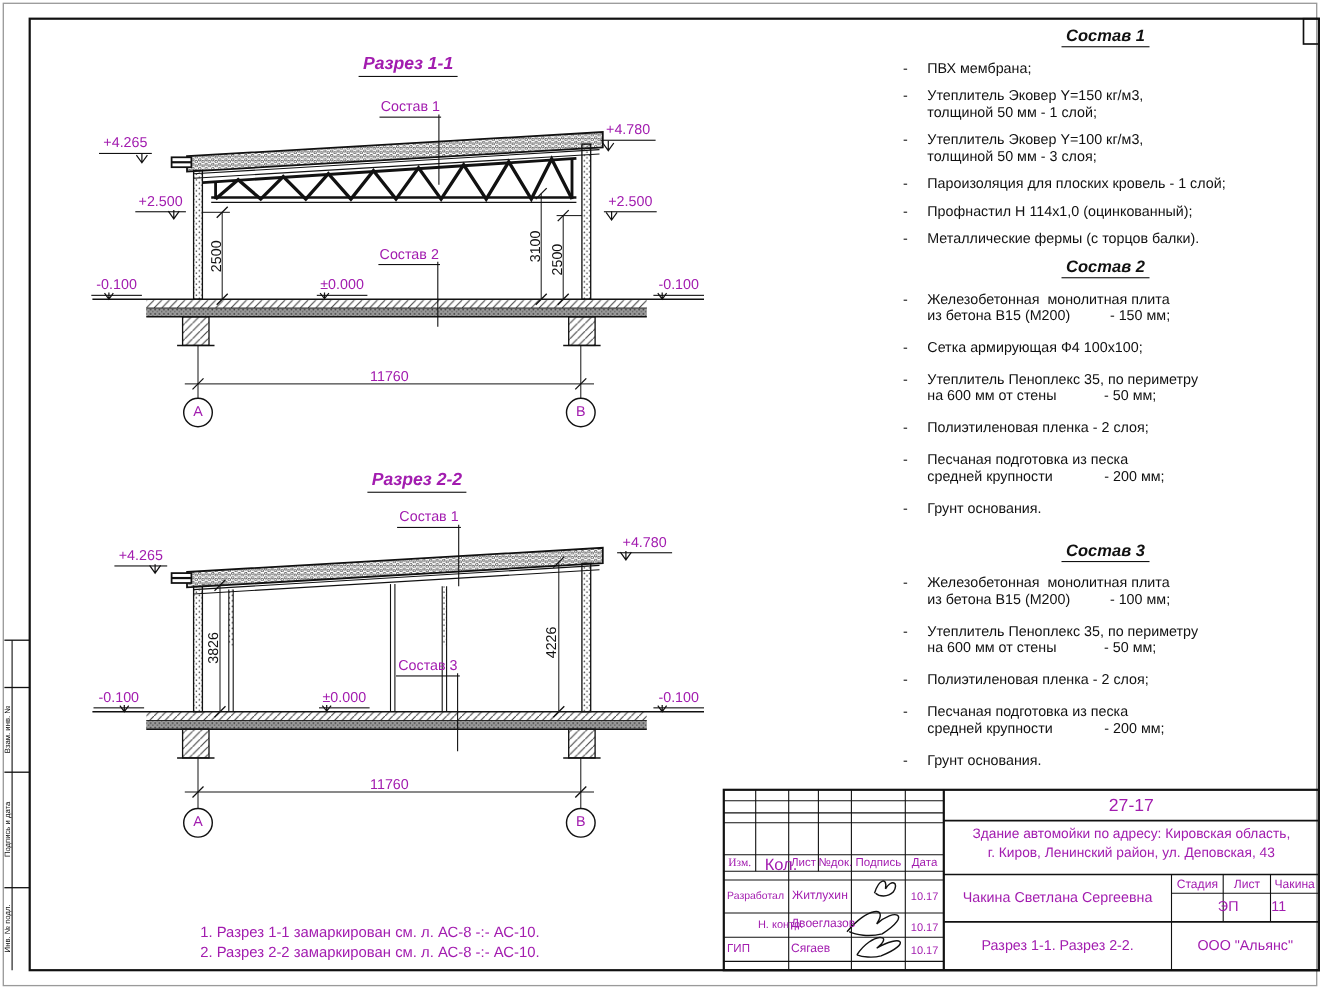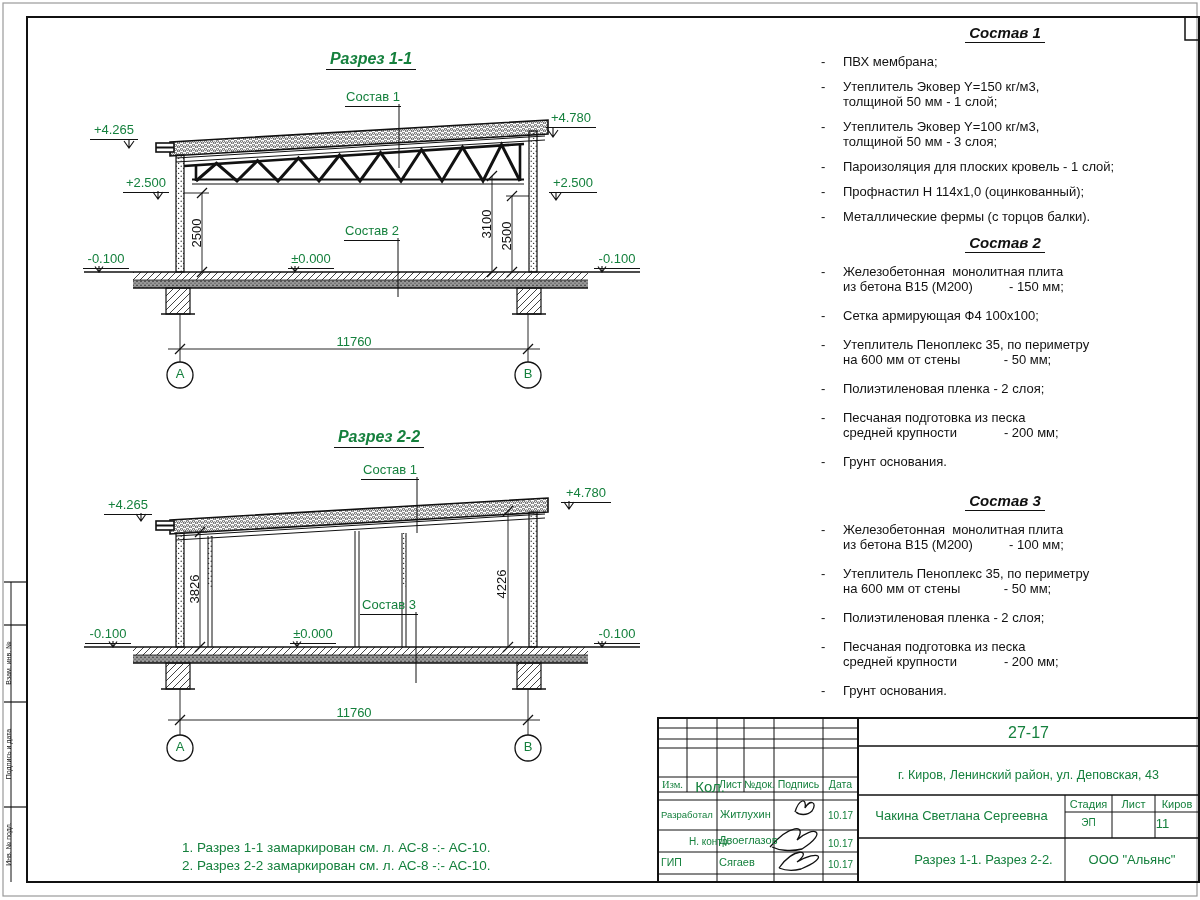--- a/index.html
+++ b/index.html
@@ -1,19 +1,19 @@
 <!DOCTYPE html>
 <html><head>
 <meta charset="utf-8">
 <style>
   html,body{margin:0;padding:0;background:#e8e8e8;}
   .sheet{position:relative;width:1200px;height:900px;background:#ffffff;overflow:hidden;
          font-family:"Liberation Sans",sans-serif;color:#111;}
   svg{position:absolute;left:0;top:0;}
-  .t{position:absolute;color:#15803d;white-space:nowrap;line-height:1.12;}
+  .t{position:absolute;color:#a21caf;white-space:nowrap;line-height:1.12;}
   .c{text-align:center;}
   .u{border-bottom:1.3px solid #111;padding-bottom:1px;}
   .it{font-style:italic;}
   .b6{font-weight:600;}
   .vt{position:absolute;transform:translate(-50%,-50%) rotate(-90deg);white-space:nowrap;color:#111;}
   .comp{position:absolute;width:390px;}
   .comp h3{margin:8px 0 13px 0;text-align:center;font-size:15px;font-style:italic;font-weight:600;}
   .comp h3 span{border-bottom:1.4px solid #111;padding:0 4px 1px 4px;}
   .ci{display:flex;margin:0 0 10px 0;font-size:13px;line-height:15px;}
   .comp.wide .ci{margin-bottom:14px;}
@@ -334,28 +334,29 @@
         <span class="cit">Песчаная подготовка из песка
 средней крупности             - 200 мм;</span>
       </div>
   <div class="ci">
         <span class="dash">-</span>
         <span class="cit">Грунт основания.</span>
       </div>
 </div>
 
 <div class="t c" style="left:858px;top:724px;width:341px;font-size:16px;">27-17</div>
+<div class="t c" style="left:862px;top:751px;width:333px;font-size:12.5px;">Здание автомойки по адресу: Кировская область,</div>
 <div class="t c" style="left:862px;top:768px;width:333px;font-size:12.5px;">г. Киров, Ленинский район, ул. Деповская, 43</div>
 <div class="t c" style="left:858px;top:809px;width:207px;font-size:13px;">Чакина Светлана Сергеевна</div>
 <div class="t c" style="left:1065px;top:798px;width:47px;font-size:11px;">Стадия</div>
 <div class="t c" style="left:1112px;top:798px;width:43px;font-size:11px;">Лист</div>
-<div class="t c" style="left:1155px;top:798px;width:44px;font-size:11px;">Киров</div>
-<div class="t c" style="left:1065px;top:817px;width:47px;font-size:10px;">ЭП</div>
+<div class="t c" style="left:1155px;top:798px;width:44px;font-size:11px;">Чакина</div>
+<div class="t c" style="left:1093px;top:817px;width:47px;font-size:13px;">ЭП</div>
 <div class="t c" style="left:1112px;top:817px;width:43px;font-size:13px;padding-left:29px;">11</div>
-<div class="t c" style="left:858px;top:853px;width:207px;font-size:13px;margin-left:22px;">Разрез 1-1. Разрез 2-2.</div>
+<div class="t c" style="left:858px;top:853px;width:207px;font-size:13px;">Разрез 1-1. Разрез 2-2.</div>
 <div class="t c" style="left:1065px;top:853px;width:134px;font-size:13px;">ООО "Альянс"</div>
 
 <div class="t c" style="left:658px;top:779px;width:29px;font-size:10.5px;font-family:Liberation Serif, serif;">Изм.</div>
 <div class="t c" style="left:685px;top:779px;width:50px;font-size:15px;">Кол.</div>
 <div class="t c" style="left:717px;top:779px;width:27px;font-size:10.5px;">Лист</div>
 <div class="t c" style="left:744px;top:779px;width:30px;font-size:10.5px;">№док.</div>
 <div class="t c" style="left:774px;top:779px;width:49px;font-size:10.5px;">Подпись</div>
 <div class="t c" style="left:823px;top:779px;width:35px;font-size:10.5px;">Дата</div>
 
 <div class="t" style="left:661px;top:810px;font-size:9.5px;">Разработал</div>

